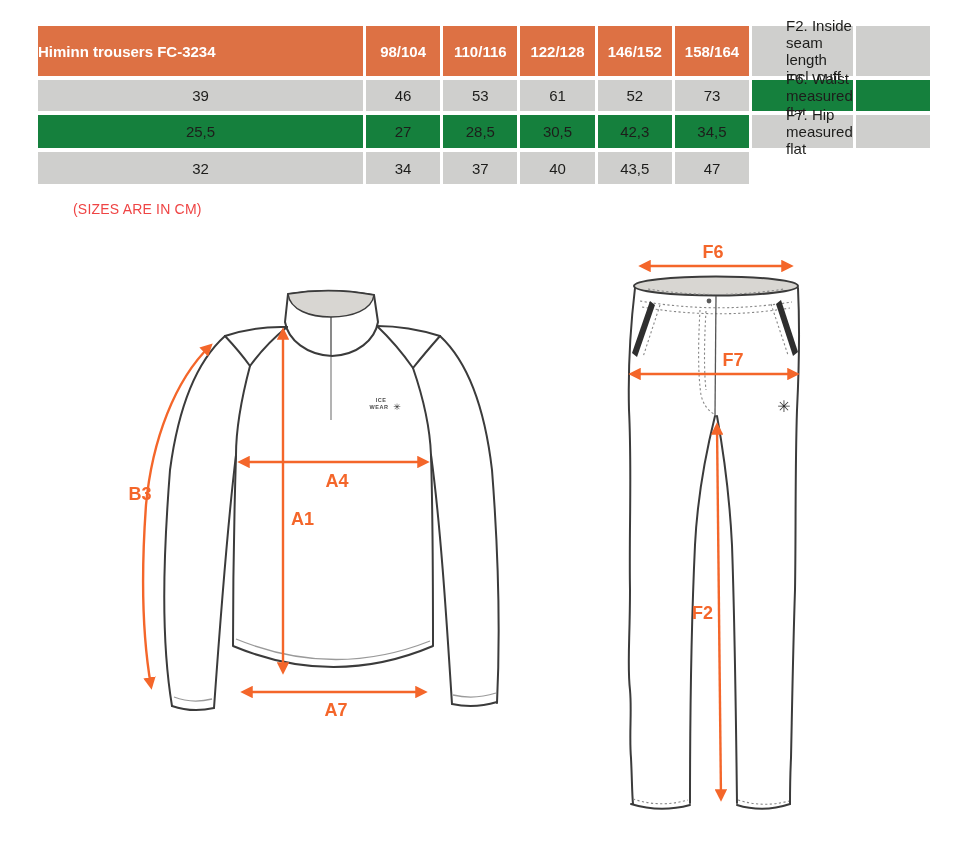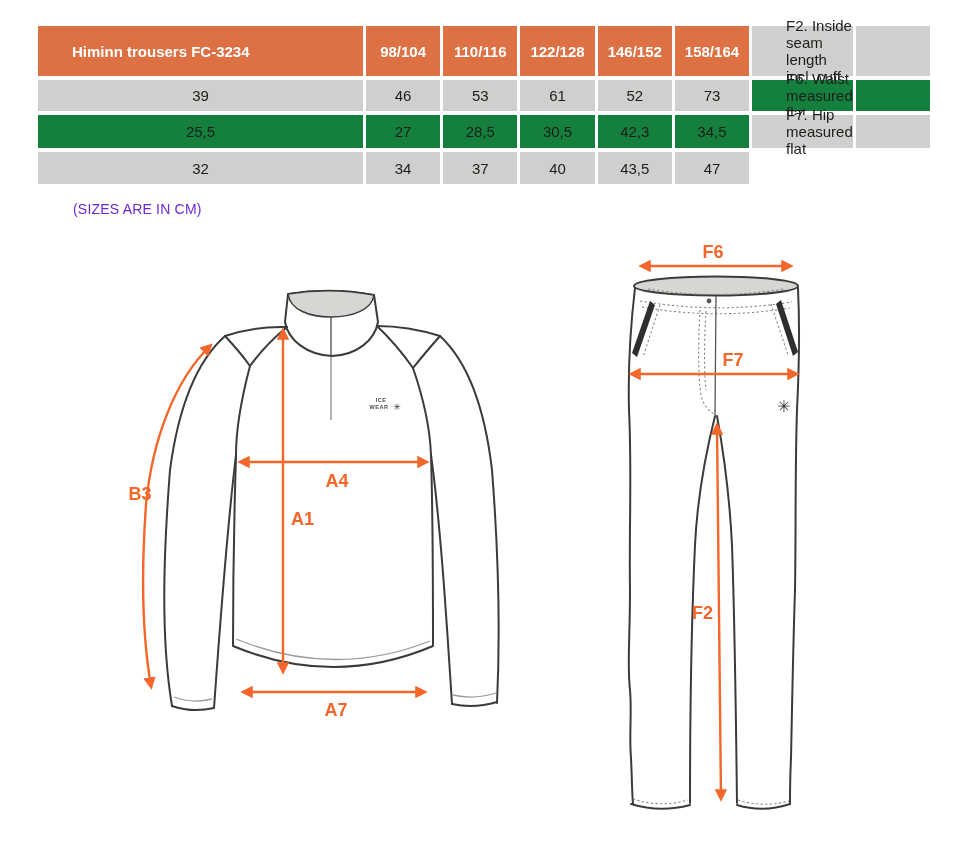--- a/index.html
+++ b/index.html
@@ -4,29 +4,29 @@
 <style>
   html,body{margin:0;padding:0;background:#ffffff;}
   .page{position:relative;width:958px;height:857px;background:#ffffff;overflow:hidden;
         font-family:"Liberation Sans",sans-serif;}
   
   .size-table{position:absolute;left:38px;top:26px;width:892px;display:grid;
               grid-template-columns:325px repeat(7,1fr);
               grid-template-rows:50px 31px 33px 32px;gap:4px 3px;}
   .hcell{background:#DD7144;color:#ffffff;font-weight:bold;font-size:15px;
          display:flex;align-items:center;justify-content:center;}
-  .hcell.product{justify-content:flex-start;padding-left:34px;}
+  .hcell.product{justify-content:flex-start;}
   .cell{display:flex;align-items:center;justify-content:center;
         font-size:15px;color:#1D1D1B;}
   .cell.label{justify-content:flex-start;padding-left:34px;}
   .shade-a{background:#CFCFCD;}
   .shade-b{background:#15803d;}
   
   .sizes-note{position:absolute;left:73px;top:201px;font-size:14px;
-              color:#6d28d9;letter-spacing:.2px;}
+              color:#ef4444;letter-spacing:.2px;}
   
   .diagram{position:absolute;}
   #sweater-svg{left:110px;top:260px;}
   #trousers-svg{left:610px;top:240px;}
   .garment{stroke:#3B3B3B;stroke-width:2;fill:none;stroke-linecap:round;stroke-linejoin:round;}
   .thin{stroke:#9A9A9A;stroke-width:1.3;fill:none;}
   .stitch{stroke:#888;stroke-width:1.1;fill:none;stroke-dasharray:2.2,2.4;}
   .arrow{stroke:#F4662A;stroke-width:2.4;fill:none;}
   .mlabel{fill:#F4662A;font-family:"Liberation Sans",sans-serif;font-weight:bold;font-size:18px;}
   .brandtxt{fill:#4a4a4a;font-family:"Liberation Sans",sans-serif;font-weight:bold;}

